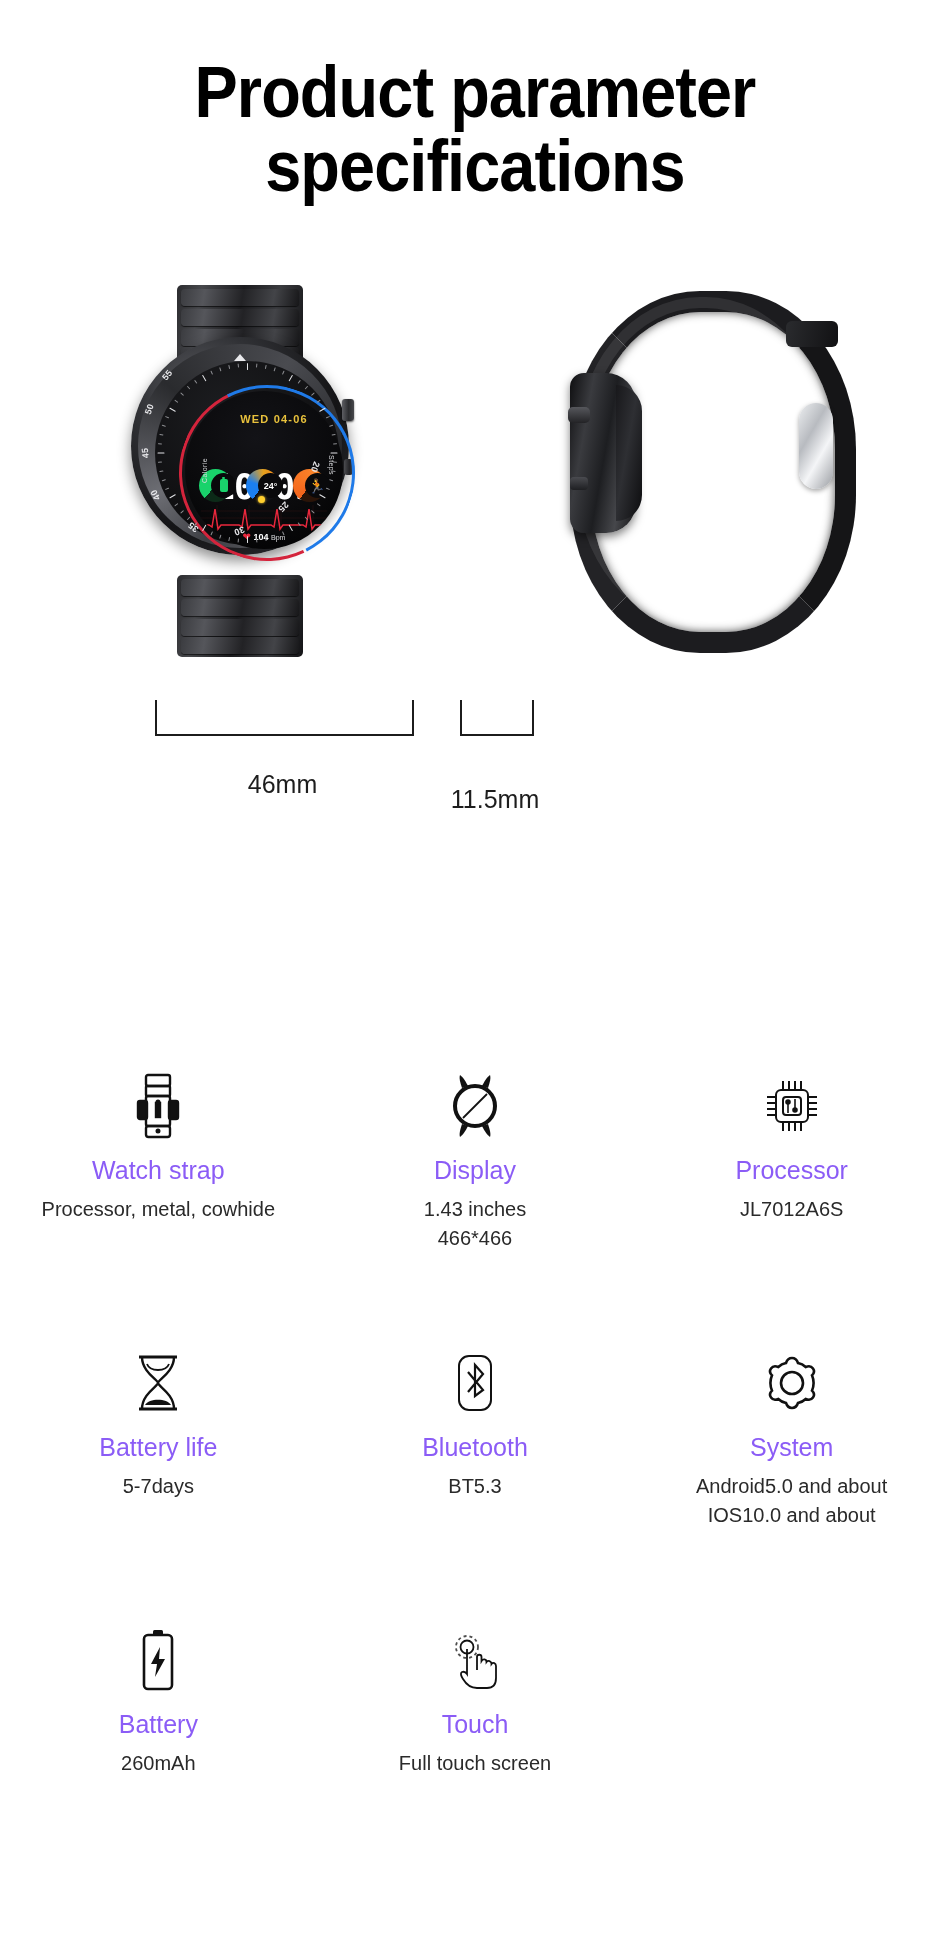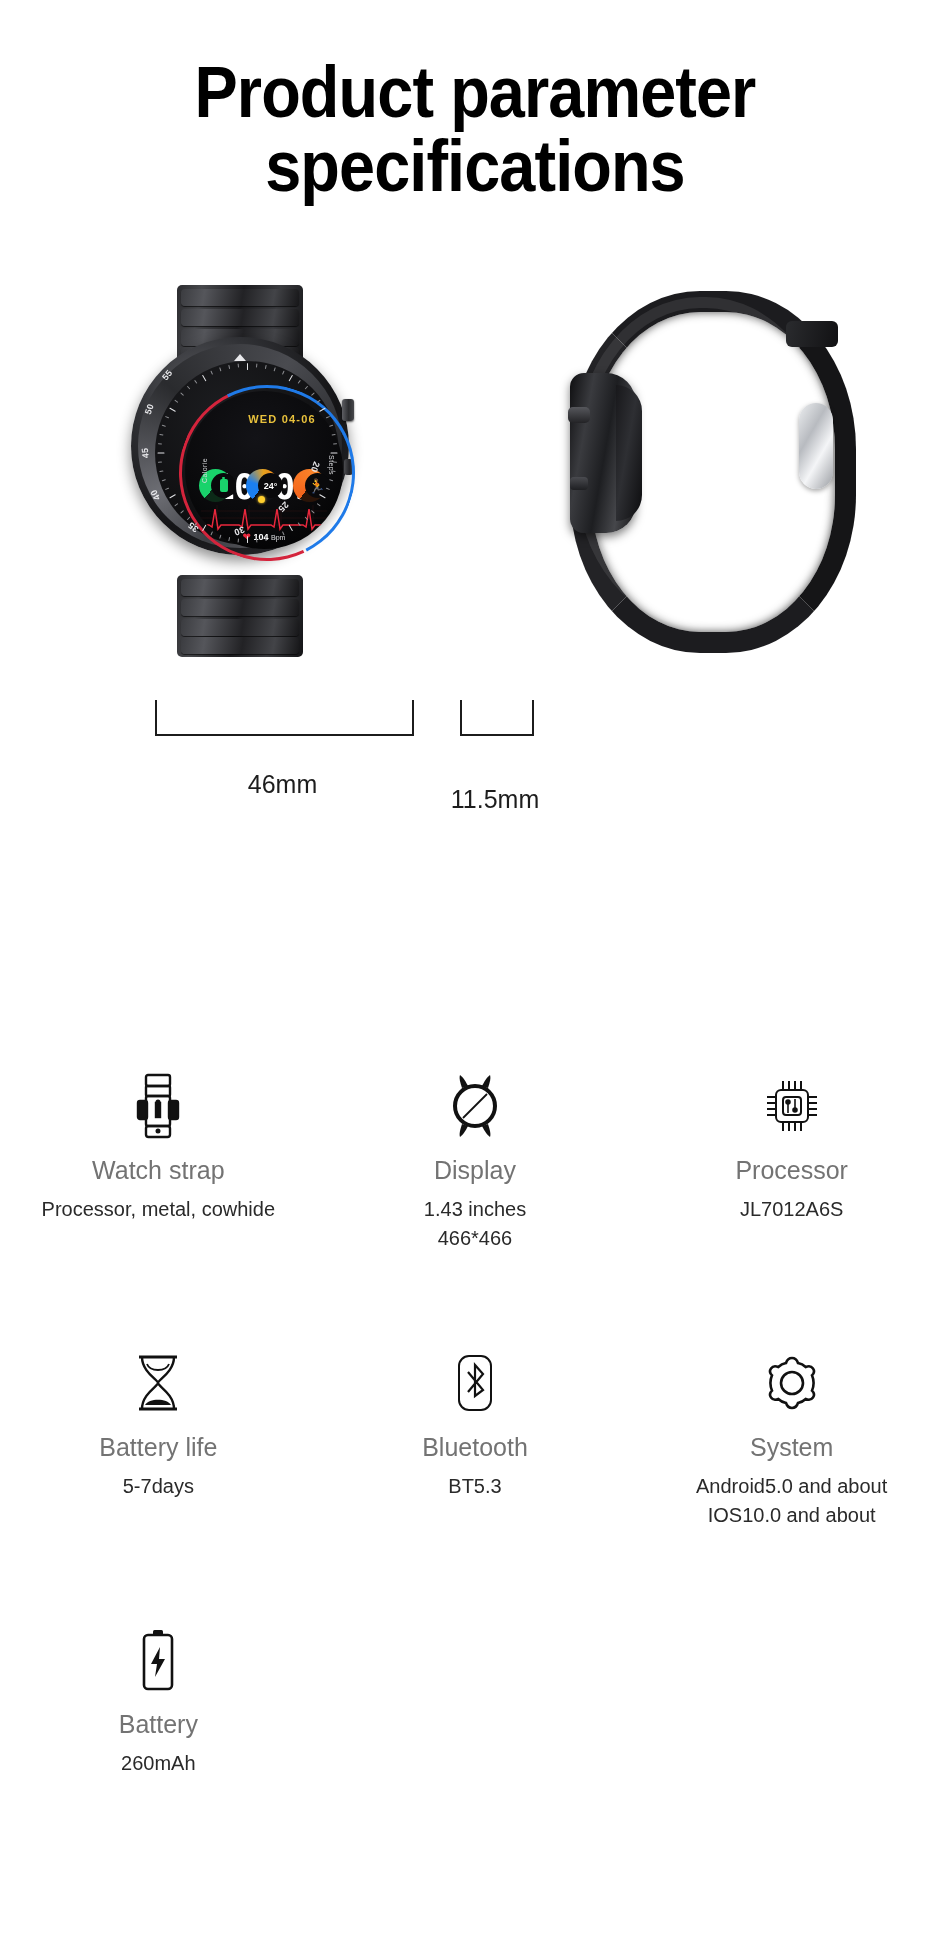--- a/index.html
+++ b/index.html
@@ -74,21 +74,21 @@
     position:absolute;right:-4px;top:122px;width:9px;height:16px;border-radius:3px;
     background:linear-gradient(90deg,#4b4c50,#232326 60%,#3d3e42);
   }
   .top-marker{
     position:absolute;left:50%;top:10px;margin-left:-6px;width:0;height:0;
     border-left:6px solid transparent;border-right:6px solid transparent;border-bottom:7px solid #e9e9ec;
   }
 
   
   .wf-date{
-    position:absolute;left:18px;top:22px;width:158px;text-align:center;
+    position:absolute;left:10px;top:22px;width:158px;text-align:center;
     color:#e8c13c;font-size:11px;font-weight:bold;letter-spacing:1.2px;
     font-family:"Liberation Sans","DejaVu Sans",sans-serif;
   }
   .wf-time{
     position:absolute;left:0;top:35px;width:158px;text-align:center;
     color:#fff;font-size:35px;font-weight:bold;letter-spacing:-1px;line-height:38px;
     font-family:"DejaVu Sans Mono","Liberation Mono",monospace;
     margin-top:42px;
   }
   .ring-row{position:absolute;left:9px;top:78px;width:140px;height:34px;}
@@ -186,21 +186,21 @@
 
   
   .specs{
     position:absolute;left:0;top:1070px;width:950px;
     display:grid;grid-template-columns:repeat(3,1fr);
     row-gap:94px;
   }
   .spec{display:flex;flex-direction:column;align-items:center;text-align:center;}
   .spec-icon{height:72px;display:flex;align-items:center;justify-content:center;margin-bottom:14px;}
   .spec-icon svg{display:block;}
-  .spec-title{font-size:25px;color:#737373;margin-bottom:11px;line-height:28px;}
+  .spec-title{font-size:25px;color:#8b5cf6;margin-bottom:11px;line-height:28px;}
   .spec-value{font-size:20px;color:#2a2a2a;line-height:29px;}
 </style>
 </head>
 <body>
 
 <div class="page">
 
   <div class="title-block">
     <div class="title-line">Product parameter</div>
     <div class="title-line">specifications</div>
@@ -498,15 +498,31 @@
         <svg width="46" height="66" viewBox="0 0 46 66" fill="none" stroke="#111" stroke-width="2.6">
           <rect x="9" y="8" width="28" height="54" rx="4"></rect>
           <rect x="18" y="3" width="10" height="5" rx="1.5" fill="#111" stroke="none"></rect>
           <path d="M25 20 L16 37 L22 37 L20 50 L30 32 L24 32 Z" fill="#111" stroke="none"></path>
         </svg>
       </div>
       <div class="spec-title">Battery</div>
       <div class="spec-value">260mAh</div>
     </div>
 
+    <div class="spec">
+      <div class="spec-icon">
+        <svg width="64" height="62" viewBox="0 0 64 62" fill="none" stroke="#111" stroke-width="1.8">
+          <circle cx="24" cy="18" r="11" stroke-dasharray="3 3" opacity="0.75"></circle>
+          <circle cx="24" cy="18" r="6.5"></circle>
+          <path d="M24 20 L24 45 C24 45 22 42 19 43 C17 44 18 47 20 50
+                   C23 55 28 59 34 59 L44 59 C50 59 53 55 53 49
+                   L53 37 C53 34 50 33 48.5 35
+                   C48.5 32 45 31 43.5 33
+                   C43.5 30 40 29.5 38.5 32
+                   L38.5 28 C38.5 25 34 25 34 28 L34 41"></path>
+        </svg>
+      </div>
+      <div class="spec-title">Touch</div>
+      <div class="spec-value">Full touch screen</div>
+    </div>
 
   </div>
 </div>
 
 </body></html>

